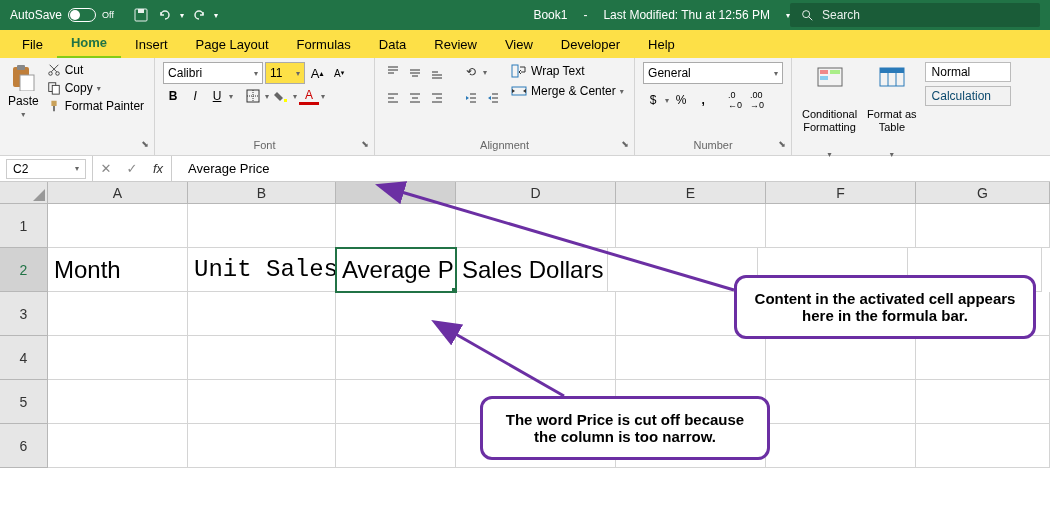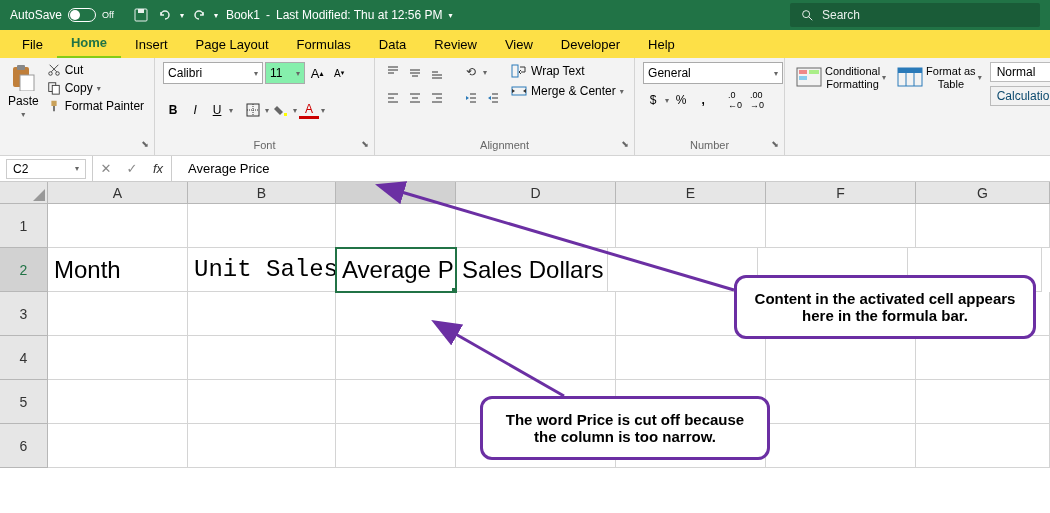--- a/index.html
+++ b/index.html
@@ -4,38 +4,38 @@
 <style>
 * { box-sizing: border-box; margin: 0; padding: 0; font-family: "Segoe UI", Arial, sans-serif; }
 body { background: #fff; overflow: hidden; width: 1050px; height: 513px; position: relative; }
 
 .titlebar { background: #217346; height: 30px; display: flex; align-items: center; color: #fff; font-size: 12px; }
 .autosave { display: flex; align-items: center; gap: 6px; padding: 0 10px; }
 .toggle { width: 28px; height: 14px; border: 1px solid #fff; border-radius: 8px; position: relative; }
 .toggle::after { content: ""; width: 10px; height: 10px; border-radius: 50%; background: #fff; position: absolute; left: 1px; top: 1px; }
 .title-icns { display: flex; gap: 6px; padding: 0 8px; align-items: center; }
 .ticon { width: 18px; height: 18px; display: flex; align-items: center; justify-content: center; opacity: .9; }
-.title-center { flex: 1; text-align: center; display: flex; align-items: center; justify-content: flex-start; gap: 6px; }
+.title-center { flex: 1; text-align: center; display: flex; align-items: center; justify-content: flex-end; gap: 16px; }
 .searchbox { background: #1a5c38; display: flex; align-items: center; gap: 8px; padding: 0 10px; width: 250px; height: 24px; margin-right: 10px; border-radius: 2px; }
 
 .menubar { height: 28px; display: flex; align-items: end; padding-left: 8px; gap: 0; font-size: 13px; background: #fde047; border-bottom: 0; }
 .menutab { padding: 6px 14px; cursor: pointer; }
 .menutab.active { border-bottom: 2px solid #84cc16; color: #217346; font-weight: 600; }
 .menutab.file { color: #000; }
 
 .ribbon { height: 98px; background: #f3f3f3; border-bottom: 1px solid #d4d4d4; display: flex; }
 .rgroup { border-right: 1px solid #d4d4d4; padding: 4px 8px 0 8px; display: flex; flex-direction: column; justify-content: space-between; position: relative; }
 .rgroup .glabel { font-size: 11px; text-align: center; color: #666; padding: 2px 0 4px 0; }
 .rctrls { flex: 1; display: flex; gap: 6px; align-items: flex-start; }
 .stackv { display: flex; flex-direction: column; gap: 2px; font-size: 12px; }
 .btnsm { display: flex; align-items: center; gap: 4px; padding: 1px 2px; font-size: 12px; cursor: pointer; white-space: nowrap; }
 .pastebig { display: flex; flex-direction: column; align-items: center; gap: 2px; font-size: 12px; cursor: pointer; }
 .iconbox { width: 30px; height: 30px; display: flex; align-items: center; justify-content: center; }
 .fontsel { width: 100px; height: 22px; border: 1px solid #aaa; background: #fff; font-size: 12px; padding: 0 4px; display: flex; align-items: center; justify-content: space-between; }
-.sizesel { width: 40px; height: 22px; border: 1px solid #aaa; background: #86efac; font-size: 12px; padding: 0 4px; display: flex; align-items: center; justify-content: space-between; }
+.sizesel { width: 40px; height: 22px; border: 1px solid #aaa; background: #fde047; font-size: 12px; padding: 0 4px; display: flex; align-items: center; justify-content: space-between; }
 .btnrow { display: flex; gap: 2px; align-items: center; }
 .minibtn { width: 20px; height: 20px; display: flex; align-items: center; justify-content: center; cursor: pointer; font-size: 12px; }
 .dlg-launch { position: absolute; right: 2px; bottom: 4px; width: 14px; height: 14px; font-size: 9px; display: flex; align-items: center; justify-content: center; color: #666; cursor: pointer; }
 
 .formulabar { height: 26px; border-bottom: 1px solid #ccc; display: flex; align-items: center; font-size: 13px; background: #fff; }
 .namebox { width: 80px; border: 1px solid #ccc; margin: 0 6px; padding: 2px 6px; font-size: 12px; display: flex; justify-content: space-between; align-items: center; }
 .fbtn { width: 26px; text-align: center; color: #888; cursor: pointer; }
 .fcontent { flex: 1; padding-left: 16px; border-left: 1px solid #ccc; height: 100%; display: flex; align-items: center; }
 
 .grid { position: relative; }
@@ -51,21 +51,21 @@
 .cell.overflow { overflow: visible; }
 .cell.active { outline: 2px solid #217346; outline-offset: -1px; position: relative; z-index: 1; }
 .cell.active::after { content: ""; position: absolute; right: -3px; bottom: -3px; width: 6px; height: 6px; background: #217346; }
 
 .callout { position: absolute; background: #fff; border: 3px solid #6b2fa3; border-radius: 12px; padding: 12px 16px; font-size: 15px; font-weight: 600; text-align: center; z-index: 10; color: #000; }
 .arrow-line { position: absolute; z-index: 9; pointer-events: none; }
 
 .stylebox { font-size: 12px; padding: 2px 6px; border: 1px solid #bbb; width: 86px; background: #fff; }
 .stylebox.calc { background: #f2f2f2; color: #0c4a6e; }
 
-.bigbtn { display: flex; align-items: center; font-size: 11px; text-align: center; line-height: 1.2; gap: 2px; cursor: pointer; padding: 2px; }
+.bigbtn { display: flex; flex-direction: column; align-items: center; font-size: 11px; text-align: center; line-height: 1.2; gap: 16px; cursor: pointer; padding: 2px; }
 .caret { font-size: 8px; color: #666; }
 .bold { font-weight: bold; }
 .italic { font-style: italic; }
 .uline { text-decoration: underline; }
 </style>
 </head>
 <body>
 
 <div class="titlebar">
   <div class="autosave">
@@ -162,21 +162,21 @@
               <rect x="7" y="8" width="2" height="6" fill="#666"></rect>
             </svg>
           <span>Format Painter</span>
         </div>
       </div>
     </div>
     <div class="dlg-launch">⬊</div>
   </div>
 
   <div class="rgroup" style="min-width:220px;">
-    <div class="stackv" style="gap:16px;">
+    <div class="stackv" style="gap:2px;">
       <div class="btnrow">
         <div class="fontsel">
             <span>Calibri</span>
             <span class="caret">▾</span>
           </div>
         <div class="sizesel">
             <span>11</span>
             <span class="caret">▾</span>
           </div>
         <div class="minibtn" style="font-size:13px;">A<sup style="font-size:8px;">▴</sup></div>

